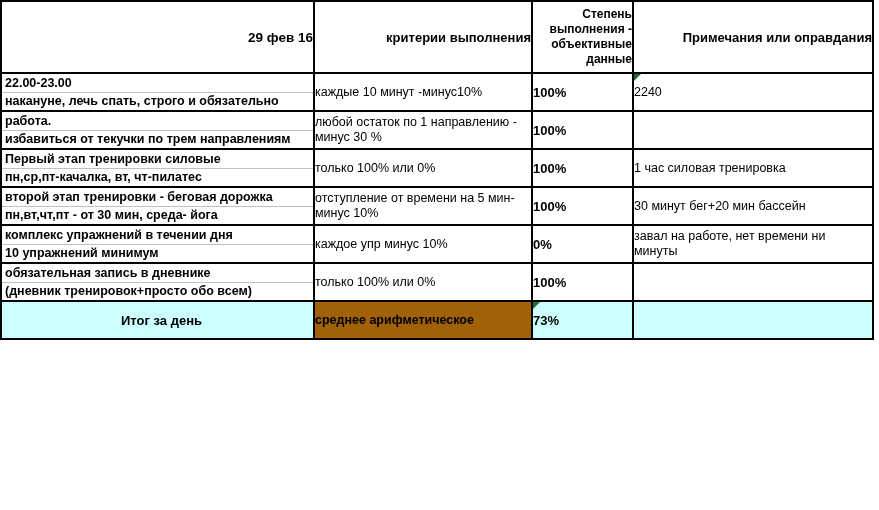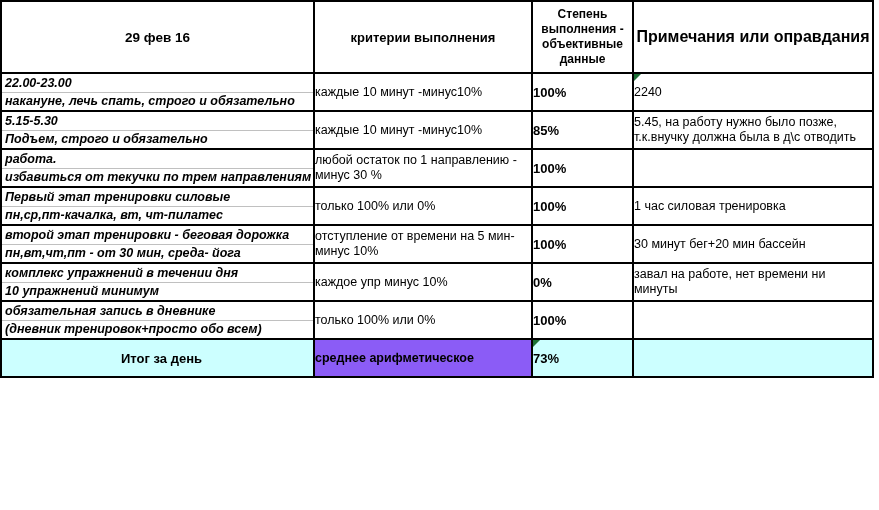--- a/index.html
+++ b/index.html
@@ -40,41 +40,40 @@
   
   col.c-task  { width: 313px; }
   col.c-crit  { width: 218px; }
   col.c-pct   { width: 101px; }
   col.c-note  { width: 240px; }
 
   
   thead th {
     background: #ccffff;
     height: 70px;
-    text-align: center;
+    text-align: right;
     font-weight: bold;
     font-size: 13px;
     color: #000000;
   }
   th.h-date   { font-size: 13.5px; }
   th.h-crit   { font-size: 13px; }
   th.h-pct    { font-size: 12px; line-height: 15px; }
-  th.h-note   { font-size: 16px; }
+  th.h-note   { font-size: 13px; }
 
   
   td.task {
     padding: 0;
     height: 36px;
   }
   .task-inner {
     display: flex;
     flex-direction: column;
     justify-content: center;
     height: 100%;
-    font-style: italic;
   }
   .task-line {
     font-size: 12.5px;
     font-weight: bold;
     color: #000000;
     padding: 0 2px 0 3px;
     height: 17px;
     line-height: 17px;
     white-space: nowrap;
     overflow: hidden;
@@ -121,21 +120,21 @@
     height: 36px;
   }
   tr.total td.task-total {
     text-align: center;
     font-size: 13px;
     font-weight: bold;
     padding-left: 8px;
   }
   tr.total td.crit {
     font-weight: bold;
-    background: #8b5cf6;
+    background: #a16207;
   }
   tr.total td.pct {
     font-weight: bold;
   }
 
   
   .tri {
     position: absolute;
     left: 0;
     top: 0;
@@ -174,31 +173,20 @@
           <div class="task-inner">
             <div class="task-line first">22.00-23.00</div>
             <div class="task-line">накануне, лечь спать, строго и обязательно</div>
           </div>
         </td>
         <td class="crit">каждые 10 минут -минус10%</td>
         <td class="pct"><span>100%</span></td>
         <td class="note"><span class="tri"></span><span>2240</span></td>
       </tr>
 
-      <tr>
-        <td class="task">
-          <div class="task-inner">
-            <div class="task-line first">5.15-5.30</div>
-            <div class="task-line">Подъем, строго и обязательно</div>
-          </div>
-        </td>
-        <td class="crit">каждые 10 минут -минус10%</td>
-        <td class="pct"><span>85%</span></td>
-        <td class="note">5.45, на работу нужно было позже, т.к.внучку должна была в д\с отводить</td>
-      </tr>
 
       <tr>
         <td class="task">
           <div class="task-inner">
             <div class="task-line first">работа.</div>
             <div class="task-line">избавиться от текучки по трем направлениям</div>
           </div>
         </td>
         <td class="crit">любой остаток по 1 направлению - минус 30 %</td>
         <td class="pct"><span>100%</span></td>

